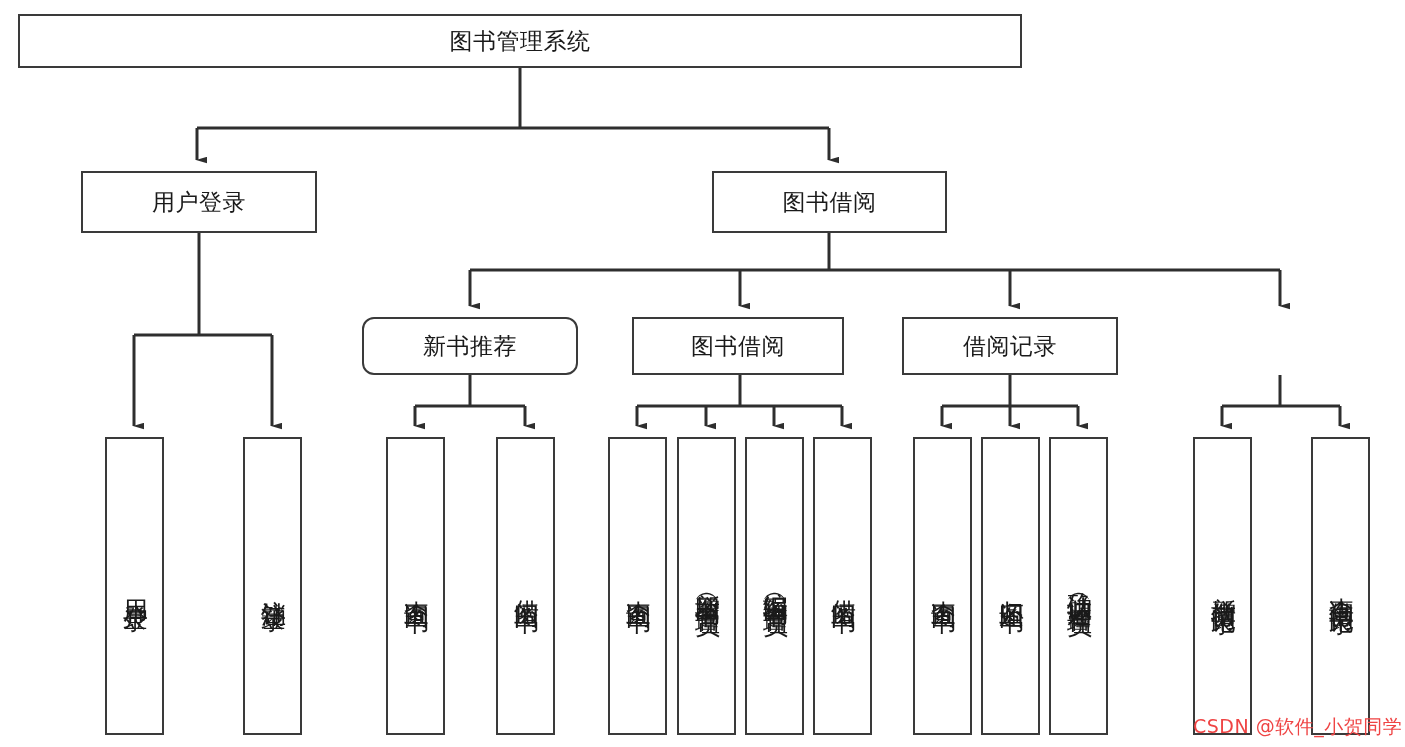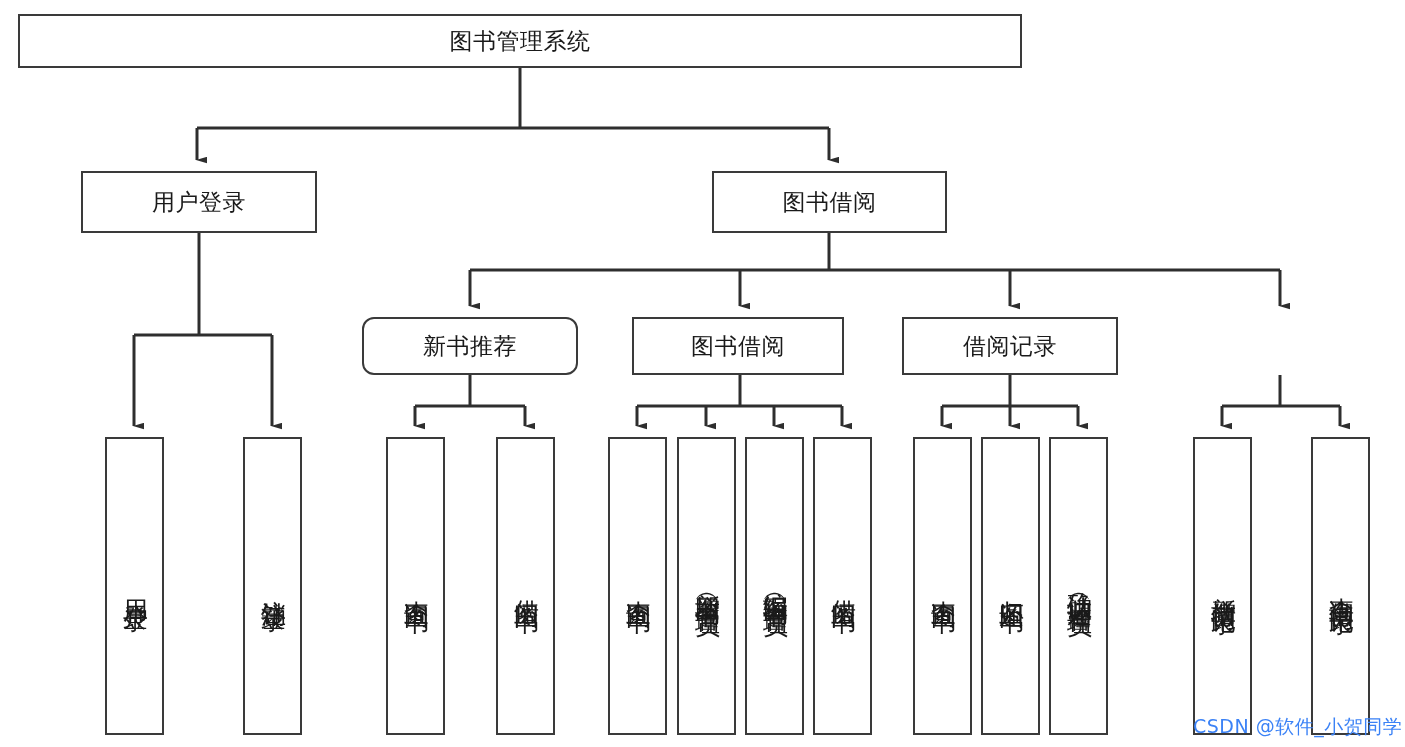--- a/index.html
+++ b/index.html
@@ -55,21 +55,21 @@
     writing-mode: vertical-rl;
     text-orientation: upright;
     font-size: 25px;
     line-height: 1.15;
     letter-spacing: 3px;
     max-height: 270px;
   }
   .watermark {
     position: absolute;
     font-size: 19px;
-    color: #3b82f6;
+    color: #ef4444;
     white-space: nowrap;
     letter-spacing: 0.5px;
   }
 </style>
 </head>
 <body>
 
 <div id="canvas">
 
   <svg class="edges" viewBox="0 0 1405 747">

